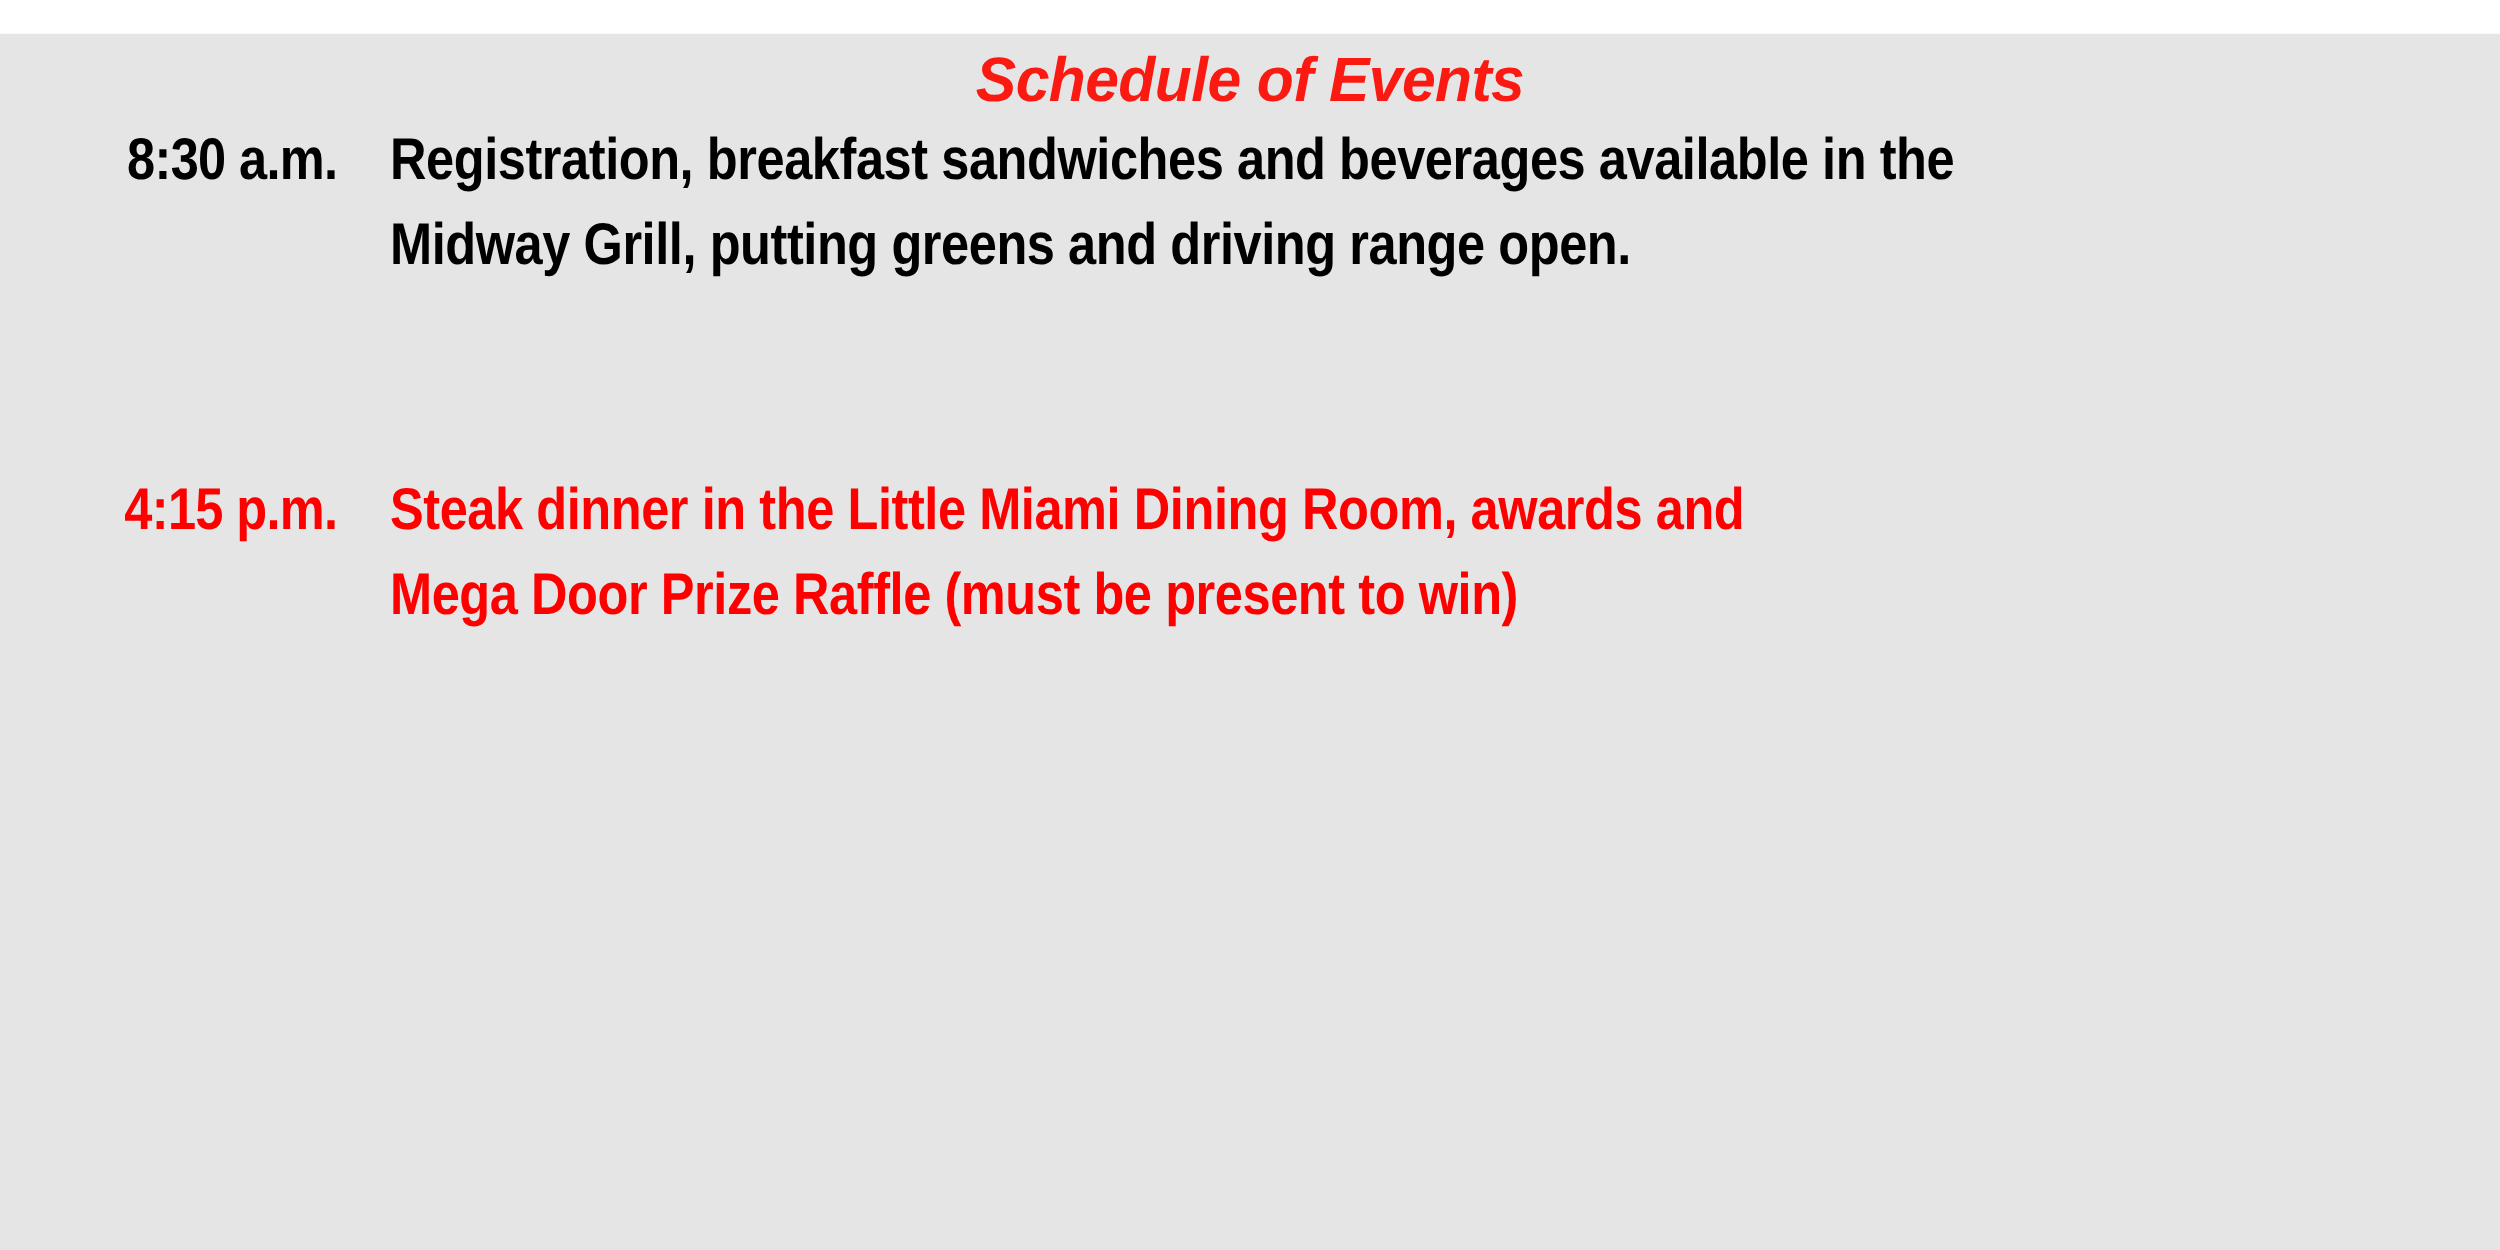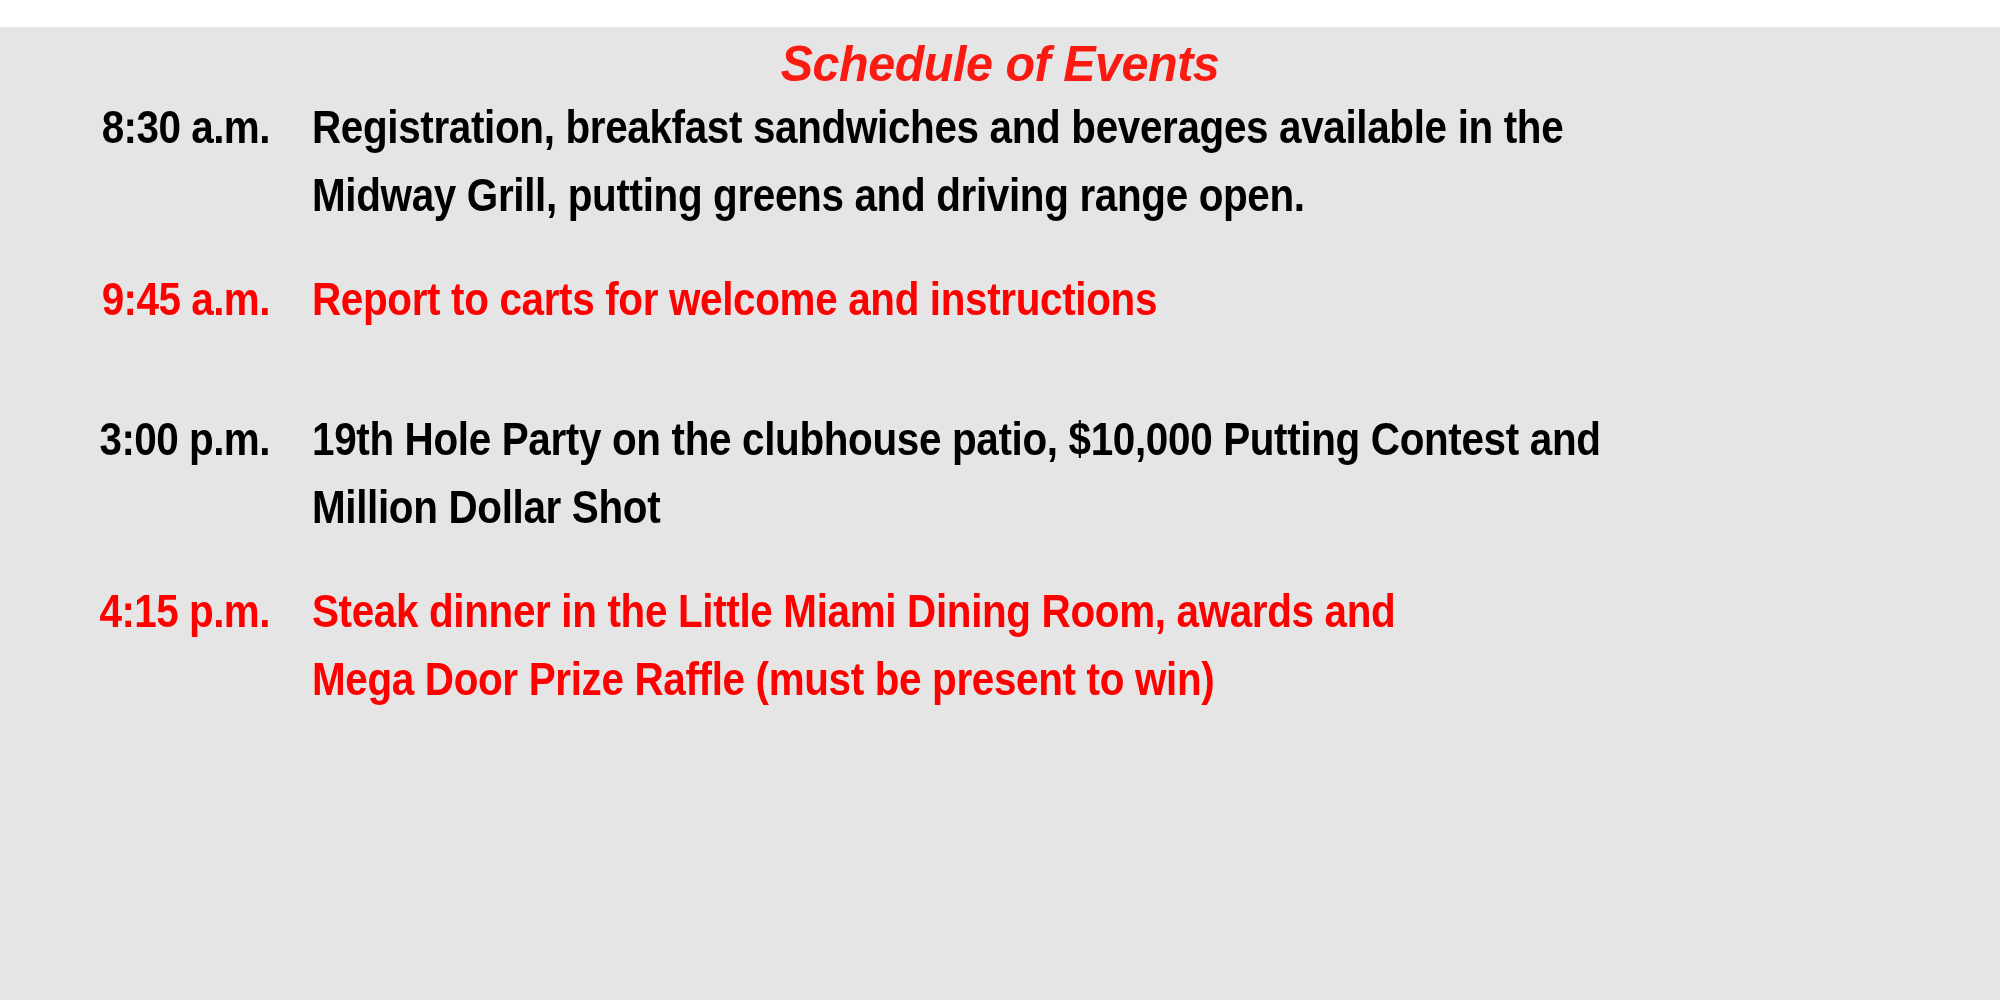--- a/index.html
+++ b/index.html
@@ -100,39 +100,26 @@
 
     <div class="row">
       <div class="time black">8:30 a.m.</div>
       <div class="desc black">
         <span class="line">Registration, breakfast sandwiches and beverages available in the</span>
         <span class="line">Midway Grill, putting greens and driving range open.</span>
       </div>
     </div>
     <div class="gap-lg"></div>
 
-    <div class="row">
-      <div class="time red">9:45 a.m.</div>
-      <div class="desc red">
-        <span class="line">Report to carts for welcome and instructions</span>
-      </div>
-    </div>
     <div class="gap-md"></div>
 
     <div class="gap-md"></div>
 
     <div class="gap-sm"></div>
 
-    <div class="row">
-      <div class="time black">3:00 p.m.</div>
-      <div class="desc black">
-        <span class="line">19th Hole Party on the clubhouse patio, $10,000 Putting Contest and</span>
-        <span class="line">Million Dollar Shot</span>
-      </div>
-    </div>
     <div class="gap-lg"></div>
 
     <div class="row">
       <div class="time red">4:15 p.m.</div>
       <div class="desc red">
         <span class="line">Steak dinner in the Little Miami Dining Room, awards and</span>
         <span class="line">Mega Door Prize Raffle (must be present to win)</span>
       </div>
     </div>
     <div class="gap-md"></div>

